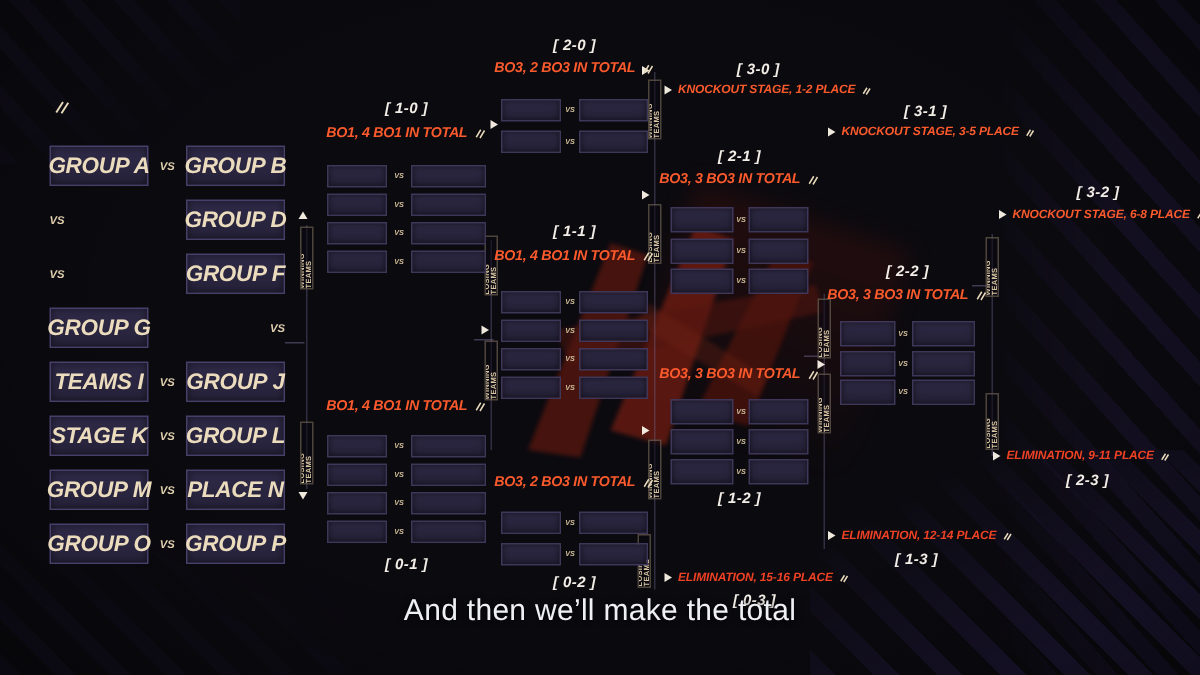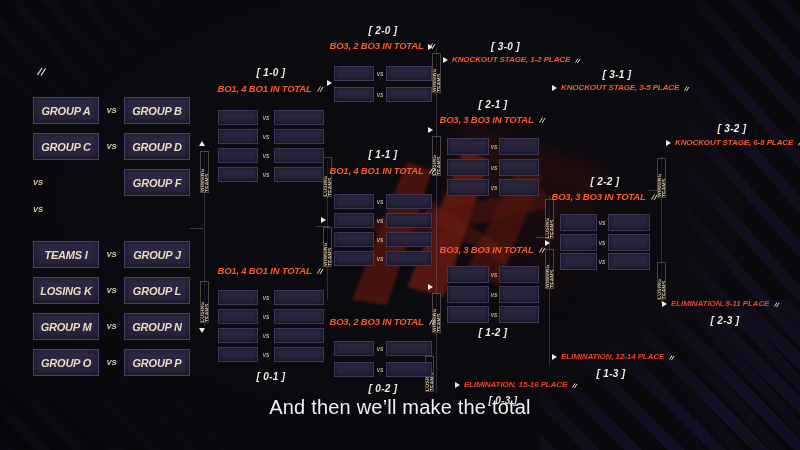--- a/index.html
+++ b/index.html
@@ -40,21 +40,21 @@
        font-weight:bold;font-style:italic;font-size:15px;letter-spacing:-.2px;white-space:nowrap;z-index:3;}
   .mrow{position:absolute;display:flex;align-items:center;justify-content:space-between;}
   .mbox{height:13px;background:linear-gradient(180deg,#2d2944,#242036);
         border:1px solid #3e3759;box-shadow:inset 0 0 4px rgba(0,0,0,.55);}
   .mbox.tall{height:15px;}
   .vstag{font-size:6px;color:#cdbb97;font-weight:bold;font-style:italic;
          transform:scale(.8);line-height:1;}
   .grow{position:absolute;display:flex;align-items:center;justify-content:space-between;
         width:157px;z-index:3;}
   .gbox{width:64px;height:25px;display:flex;align-items:center;justify-content:center;
-        color:#ecdcbe;font-weight:bold;font-style:italic;font-size:11px;letter-spacing:-.2px;
+        color:#ecdcbe;font-weight:bold;font-style:italic;font-size:15px;letter-spacing:-.2px;
         background:linear-gradient(180deg,#2f2a48,#262239);
         border:1px solid #483f6a;box-shadow:inset 0 0 6px rgba(0,0,0,.5);white-space:nowrap;}
   .gvs{color:#e0cfae;font-size:7.5px;font-weight:bold;font-style:italic;}
   .outrow{position:absolute;display:flex;align-items:center;gap:4px;white-space:nowrap;line-height:1;}
   .outlabel{font-weight:bold;font-style:italic;font-size:8px;letter-spacing:-.1px;}
   .knock{color:#fb5a2c;}
   .elim{color:#ef4124;}
   .vlab{position:absolute;width:9px;display:flex;align-items:center;justify-content:center;
         writing-mode:vertical-rl;transform:rotate(180deg);font-size:5px;font-weight:bold;
         color:#d9c7a3;letter-spacing:.2px;line-height:1;overflow:hidden;
@@ -132,45 +132,45 @@
         </svg>
     </span>
   </div>
 
   <div class="grow" style="left:33px;top:97px;">
     <div class="gbox">GROUP A</div>
     <div class="gvs">VS</div>
     <div class="gbox">GROUP B</div>
   </div>
   <div class="grow" style="left:33px;top:133px;">
-    <div class="gbox">GROUP C</div>
     <div class="gvs">VS</div>
     <div class="gbox">GROUP D</div>
   </div>
   <div class="grow" style="left:33px;top:169px;">
     <div class="gvs">VS</div>
     <div class="gbox">GROUP F</div>
   </div>
   <div class="grow" style="left:33px;top:205px;">
+    <div class="gbox">GROUP G</div>
     <div class="gvs">VS</div>
   </div>
   <div class="grow" style="left:33px;top:241px;">
     <div class="gbox">TEAMS I</div>
     <div class="gvs">VS</div>
     <div class="gbox">GROUP J</div>
   </div>
   <div class="grow" style="left:33px;top:277px;">
-    <div class="gbox">LOSING K</div>
+    <div class="gbox">STAGE K</div>
     <div class="gvs">VS</div>
     <div class="gbox">GROUP L</div>
   </div>
   <div class="grow" style="left:33px;top:313px;">
     <div class="gbox">GROUP M</div>
     <div class="gvs">VS</div>
-    <div class="gbox">GROUP N</div>
+    <div class="gbox">PLACE N</div>
   </div>
   <div class="grow" style="left:33px;top:349px;">
     <div class="gbox">GROUP O</div>
     <div class="gvs">VS</div>
     <div class="gbox">GROUP P</div>
   </div>
 
   <div class="sec" style="left:218px;top:68px;width:106px;">
     <div class="rec" style="top:0;">[ 1-0 ]</div>
     <div class="hdr" style="top:16px;">
@@ -372,21 +372,21 @@
       </div>
     <div class="mrow" style="top:61px;width:92px;">
         <div class="mbox tall" style="width:40px;"></div>
         <span class="vstag">VS</span>
         <div class="mbox tall" style="width:38px;"></div>
       </div>
     <div class="rec" style="top:83px;">[ 1-2 ]</div>
   </div>
 
   <div class="sec" style="left:443px;top:381px;width:120px;">
-    <div class="outrow" style="top:0;left:12px;">
+    <div class="outrow" style="top:0;left:0;">
       <span class="tri-r"></span>
       <span class="outlabel elim">ELIMINATION, 15-16 PLACE</span>
       <span class="slash">
           <svg width="8" height="7" viewBox="0 0 8 7">
             <path d="M1.5 5.5 L4 1.5 M3.5 6 L6 2" stroke="#e8d9bb" stroke-width="1" fill="none"></path>
           </svg>
         </span>
     </div>
     <div class="rec" style="top:15px;">[ 0-3 ]</div>
   </div>

